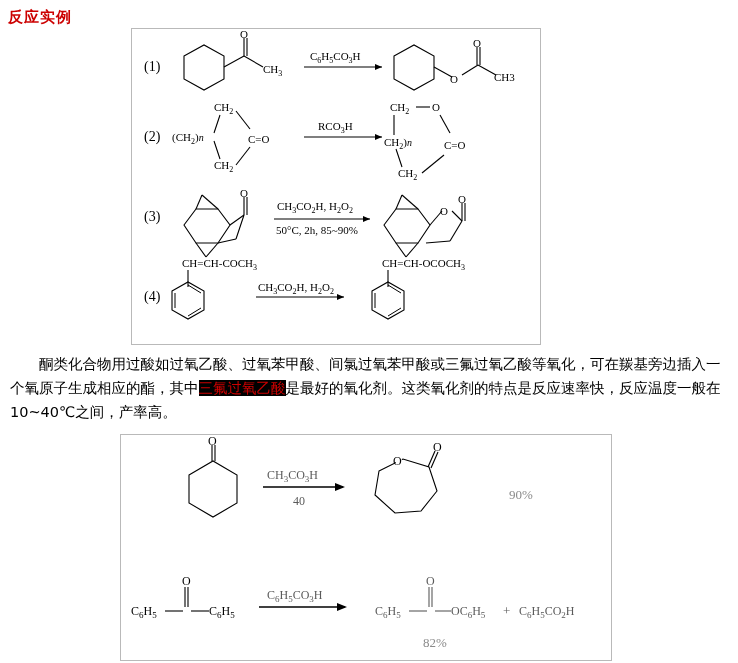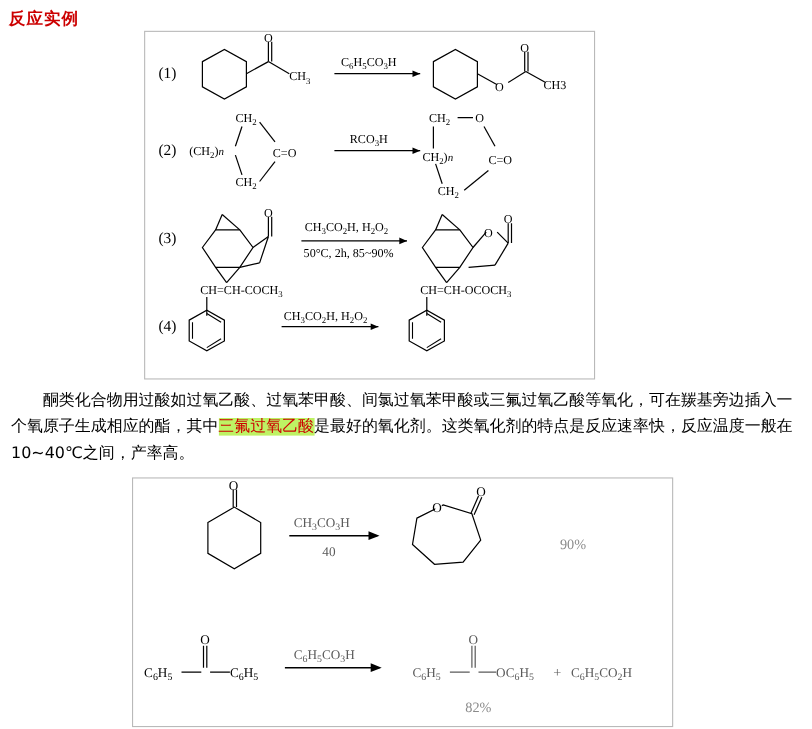--- a/index.html
+++ b/index.html
@@ -53,21 +53,21 @@
     left: 10px;
     top: 352px;
     width: 722px;
     font-size: 14.5px;
     line-height: 24px;
     text-indent: 2em;
     font-family: "DejaVu Sans", sans-serif;
     color: #000000;
   }
   .hl {
-    background: #bef264;
+    background: #000000;
     color: #cc0000;
     font-family: Liberation Serif, serif;
   }
   svg text {
     font-family: "Liberation Serif", serif;
   }
 </style>
 </head>
 <body>
 

